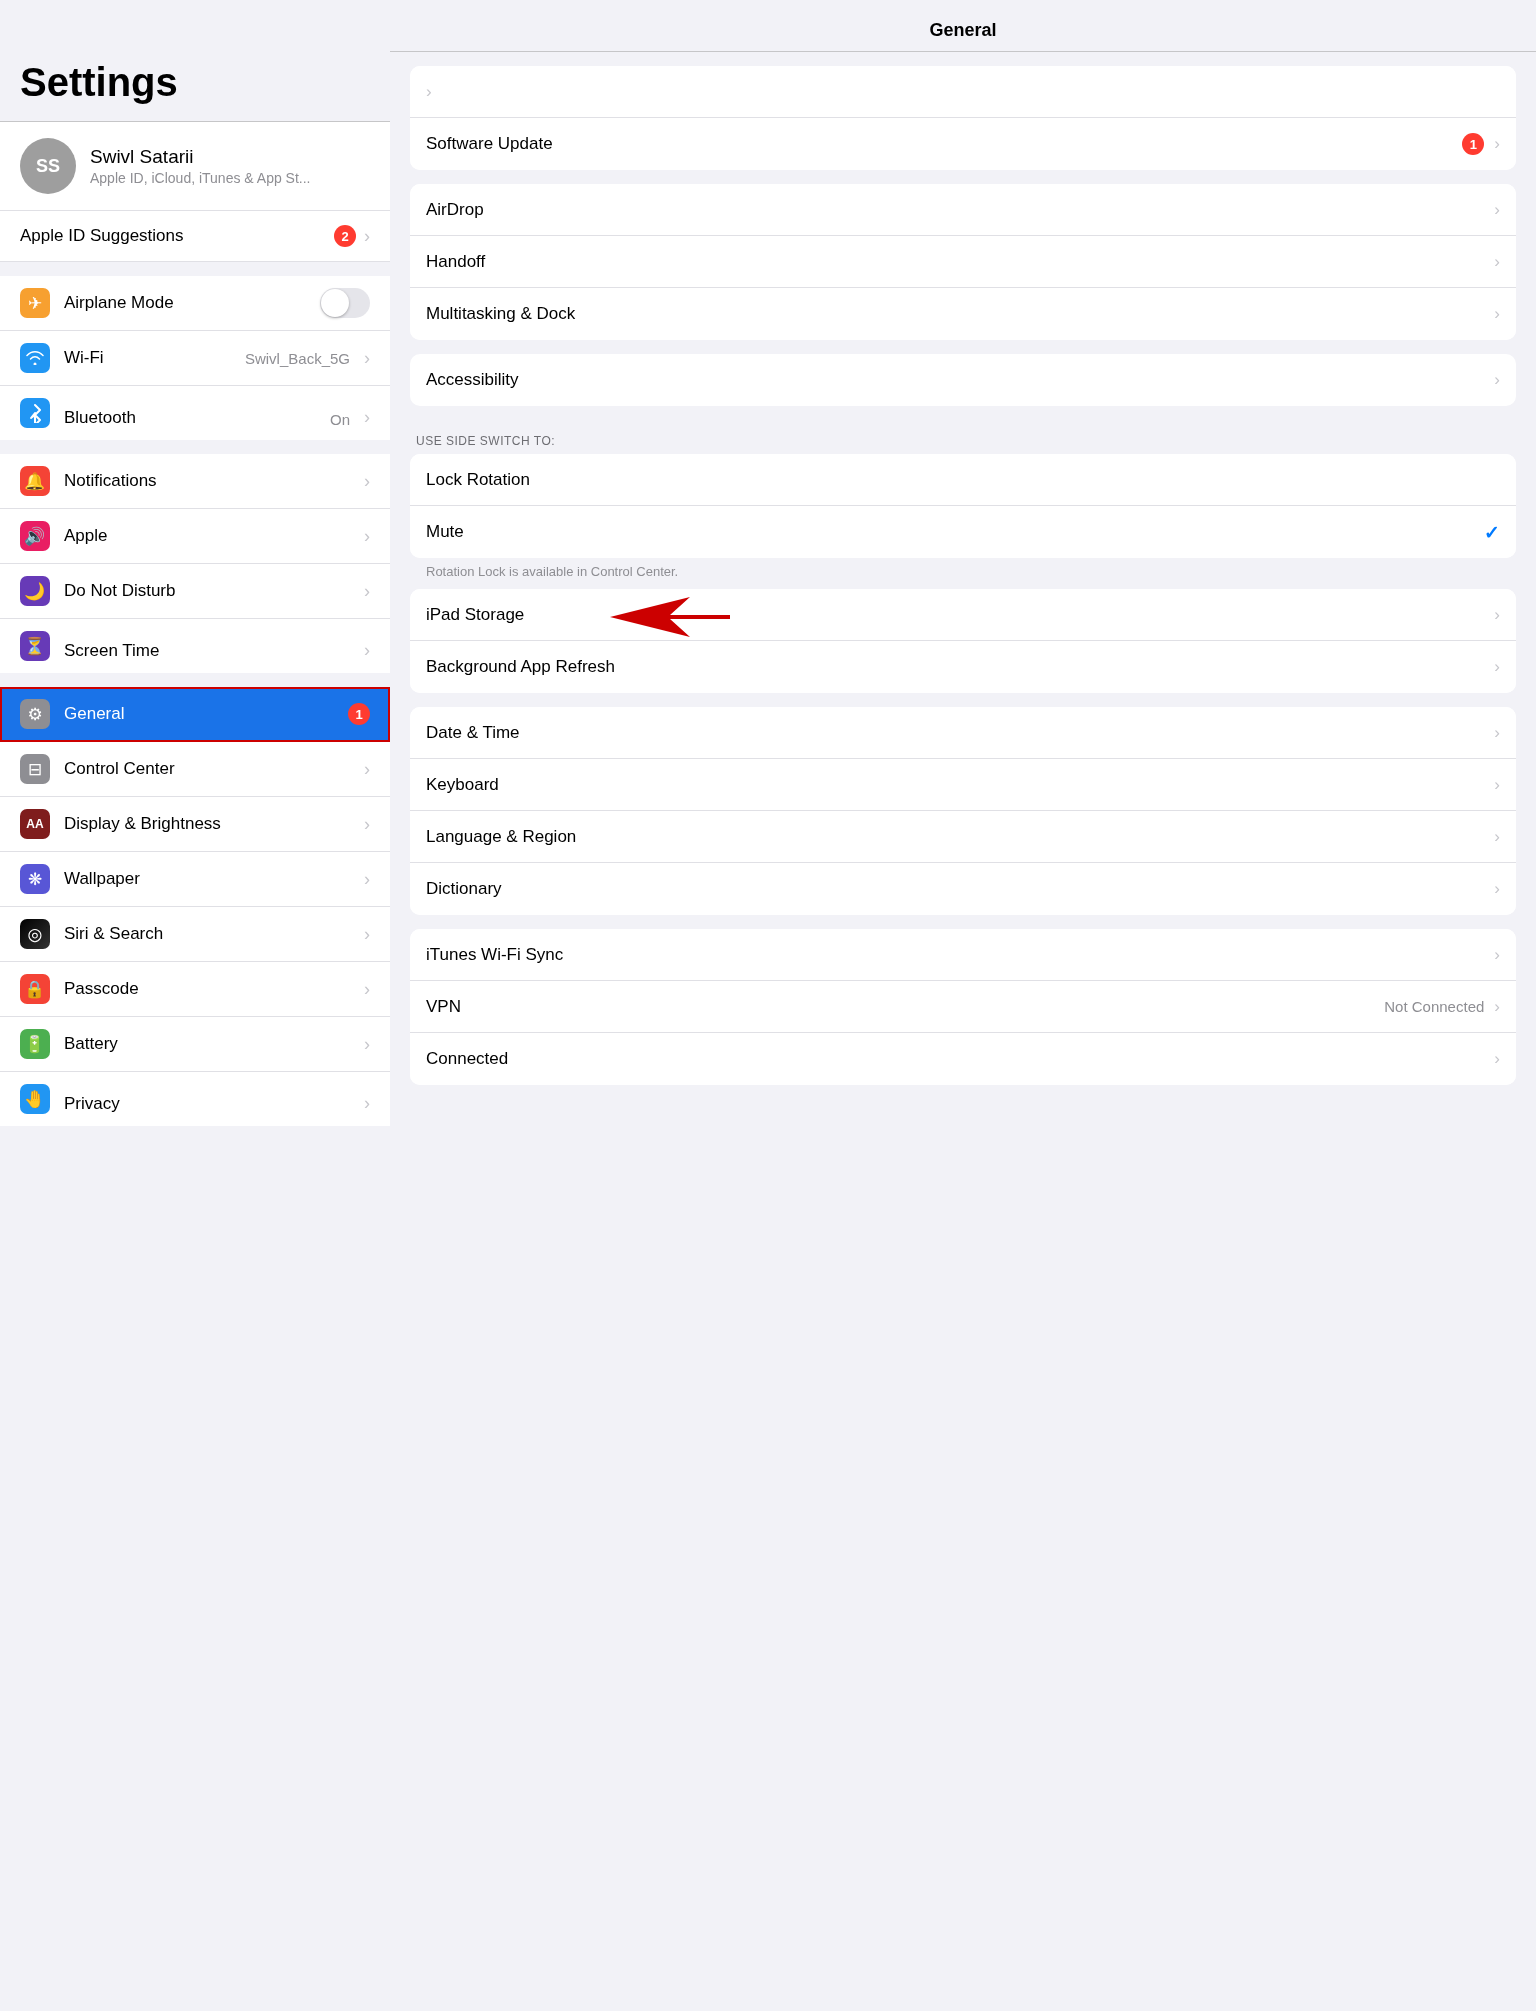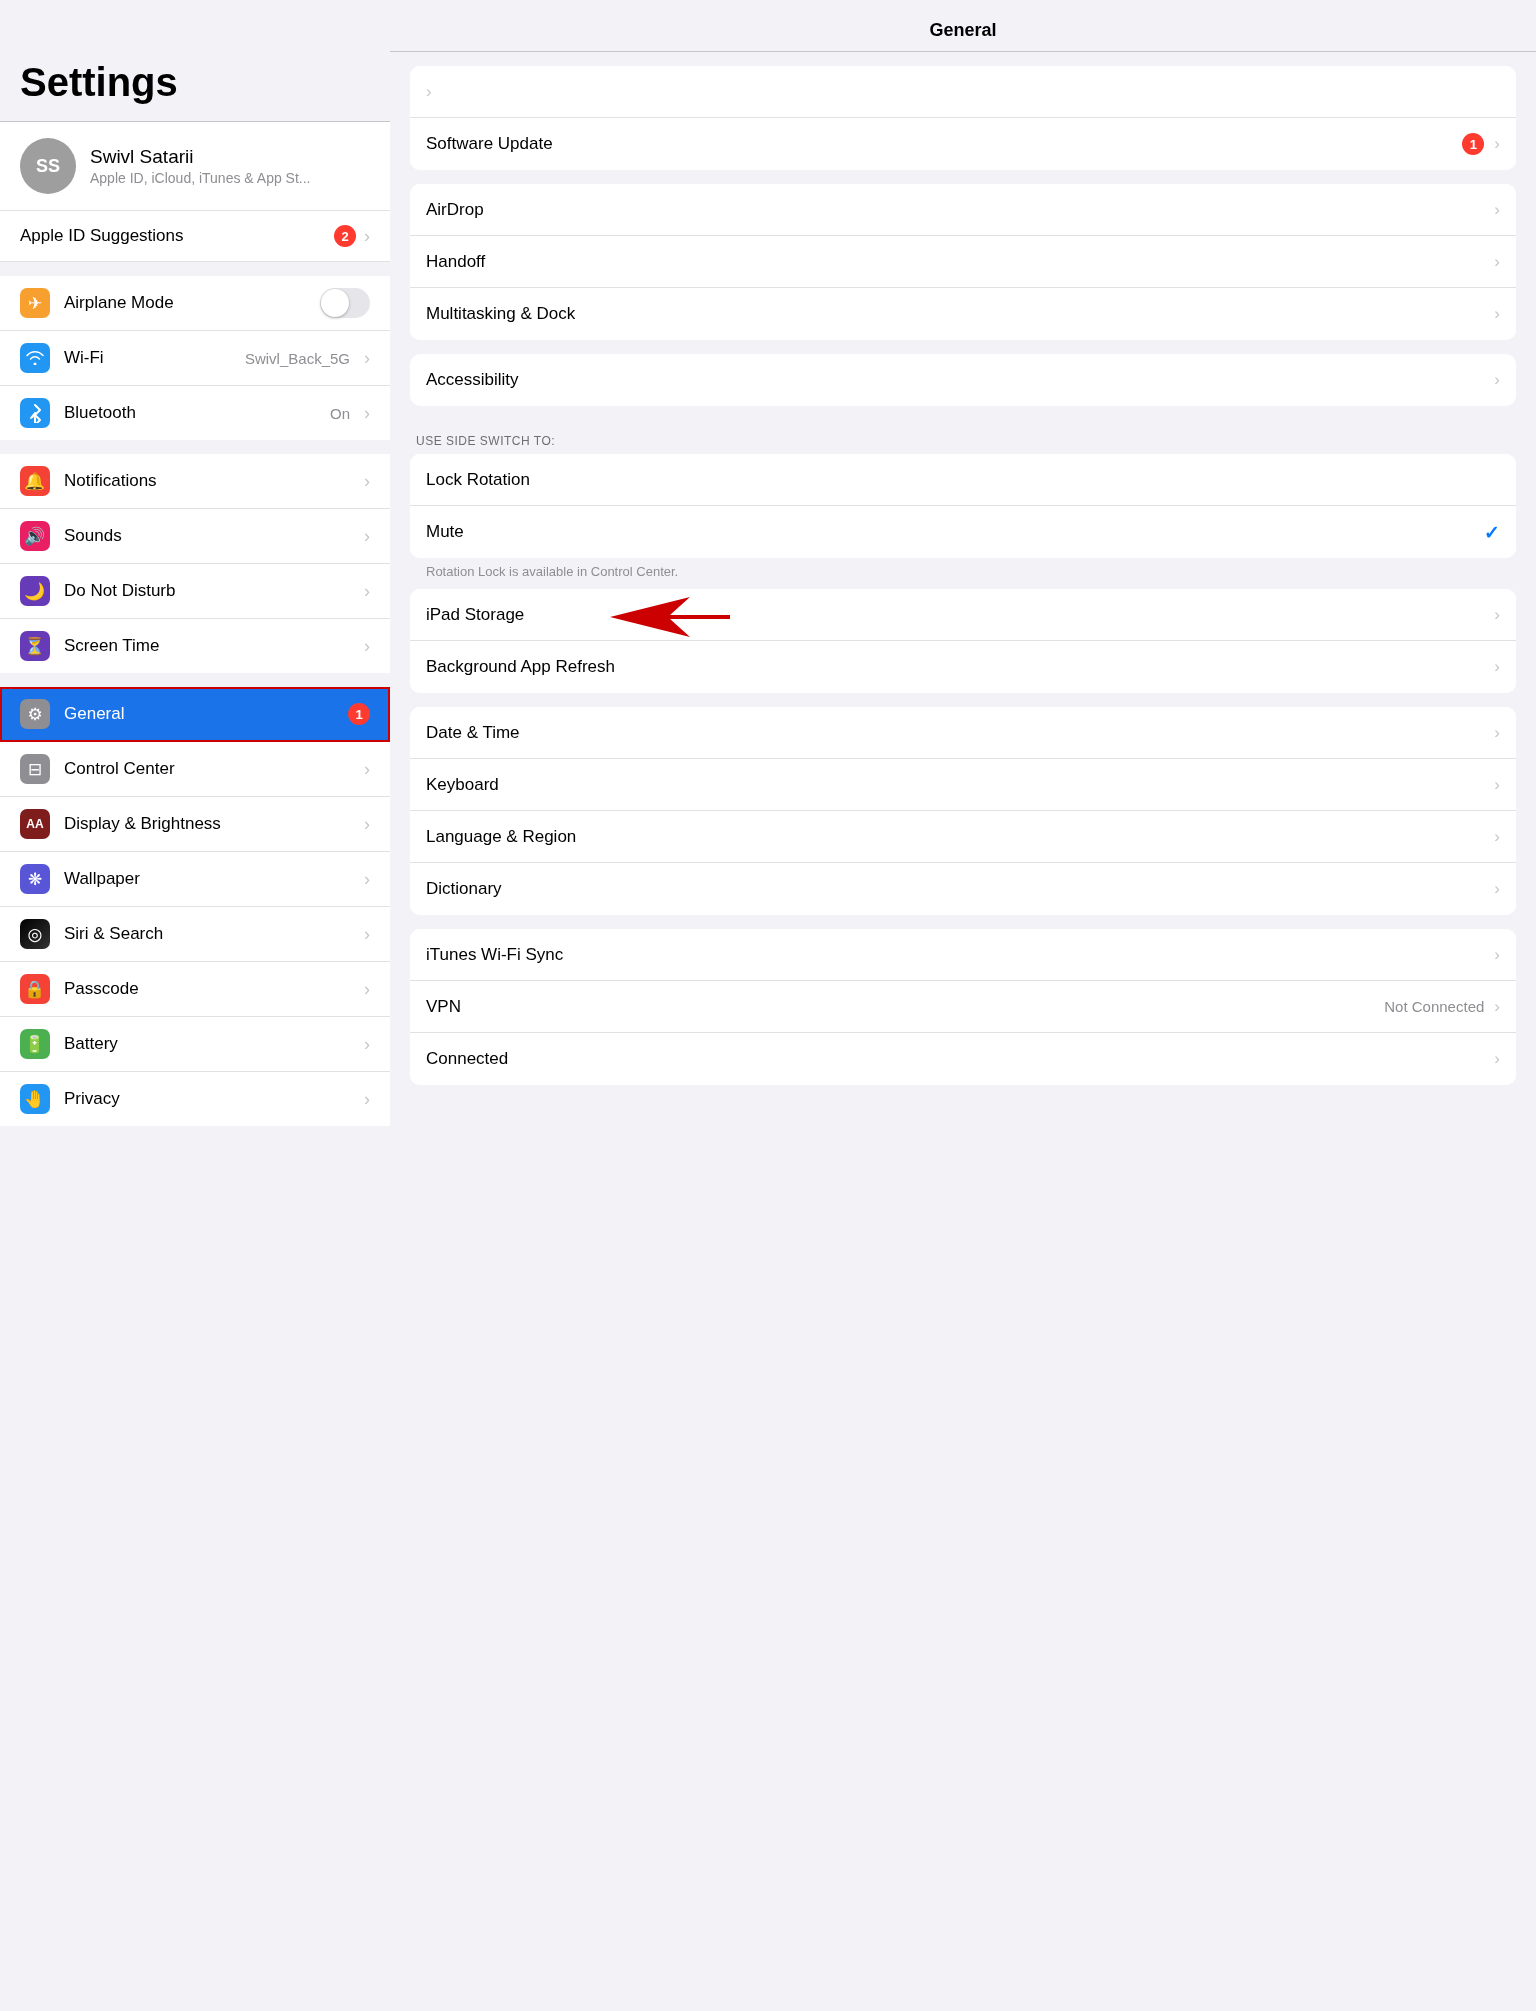--- a/index.html
+++ b/index.html
@@ -131,20 +131,21 @@
       padding: 12px 20px;
       border-bottom: 1px solid #e0e0e5;
       gap: 14px;
       background: #fff;
       cursor: pointer;
       min-height: 50px;
     }
 
     .settings-row:last-child {
       border-bottom: none;
+      align-items: flex-end;
     }
 
     .row-icon {
       width: 30px;
       height: 30px;
       border-radius: 7px;
       display: flex;
       align-items: center;
       justify-content: center;
       flex-shrink: 0;
@@ -372,21 +373,21 @@
 
   <div class="settings-group">
     <div class="settings-group-inner">
       <div class="settings-row">
         <div class="row-icon" style="background:#f44336;">🔔</div>
         <span class="row-label">Notifications</span>
         <span class="chevron">›</span>
       </div>
       <div class="settings-row">
         <div class="row-icon" style="background:#e91e63;">🔊</div>
-        <span class="row-label">Sounds</span>
+        <span class="row-label">Apple</span>
         <span class="chevron">›</span>
       </div>
       <div class="settings-row">
         <div class="row-icon" style="background:#673ab7;">🌙</div>
         <span class="row-label">Do Not Disturb</span>
         <span class="chevron">›</span>
       </div>
       <div class="settings-row">
         <div class="row-icon" style="background:#673ab7;">⏳</div>
         <span class="row-label">Screen Time</span>

